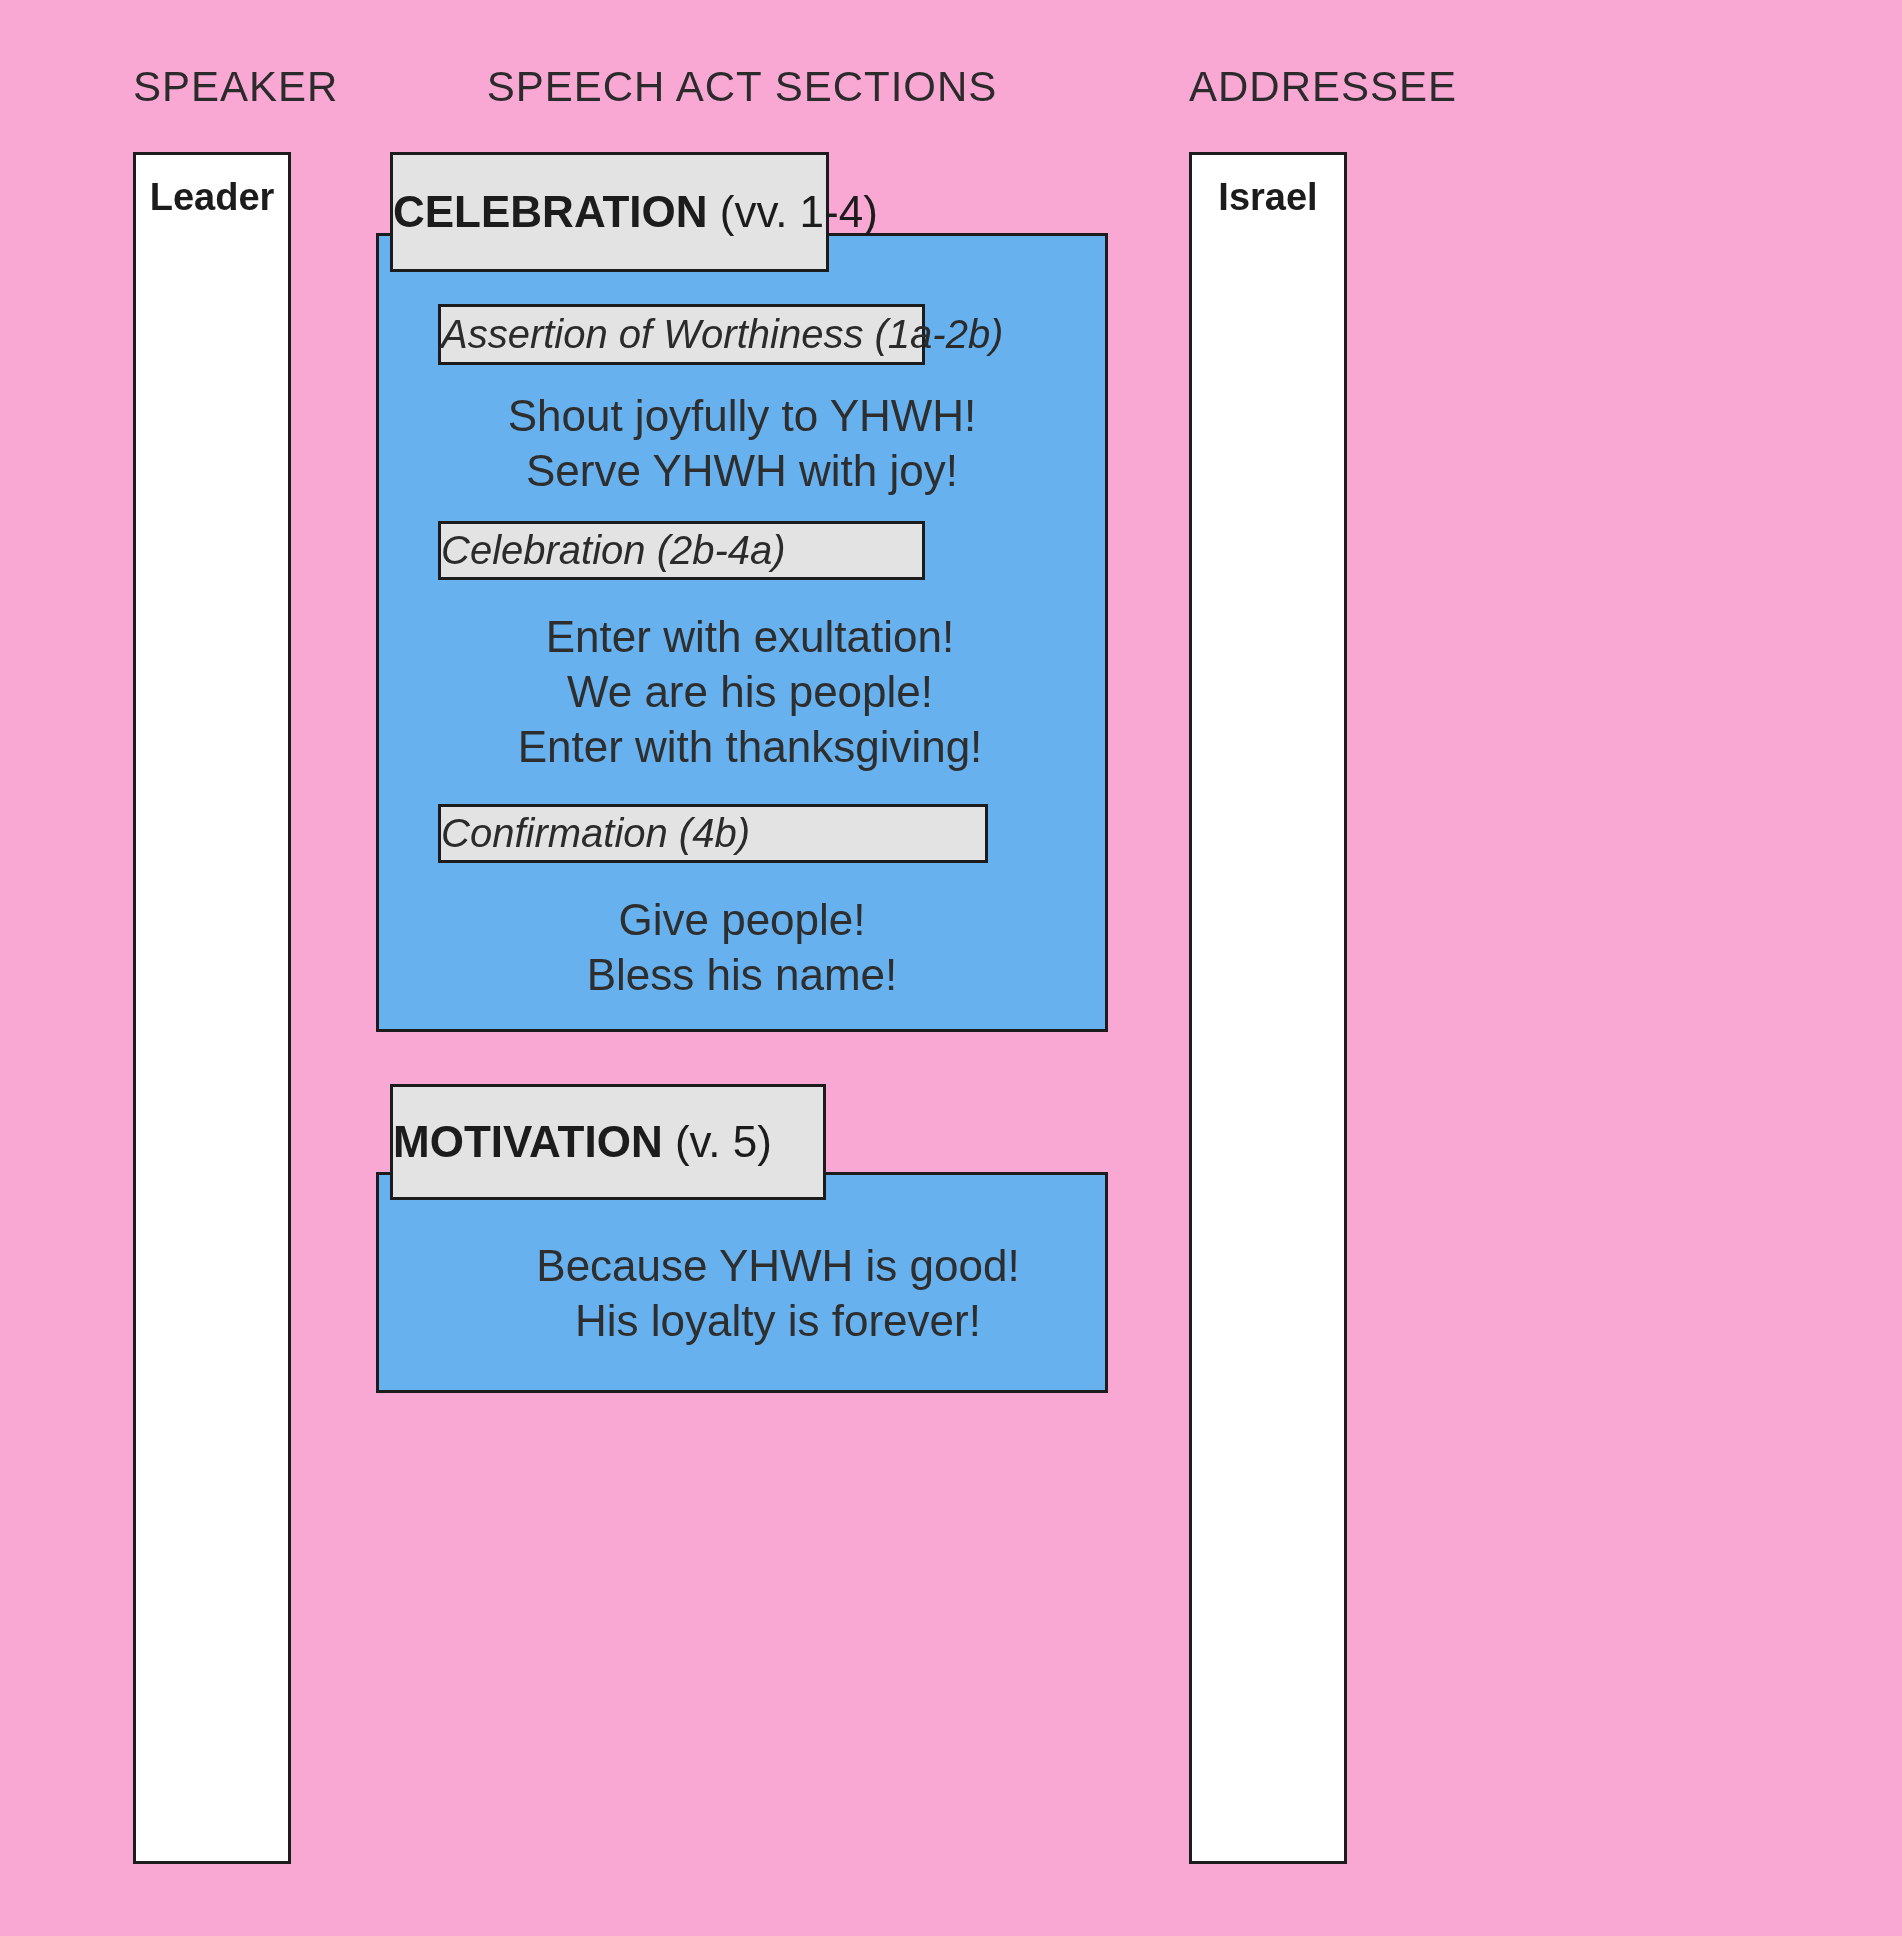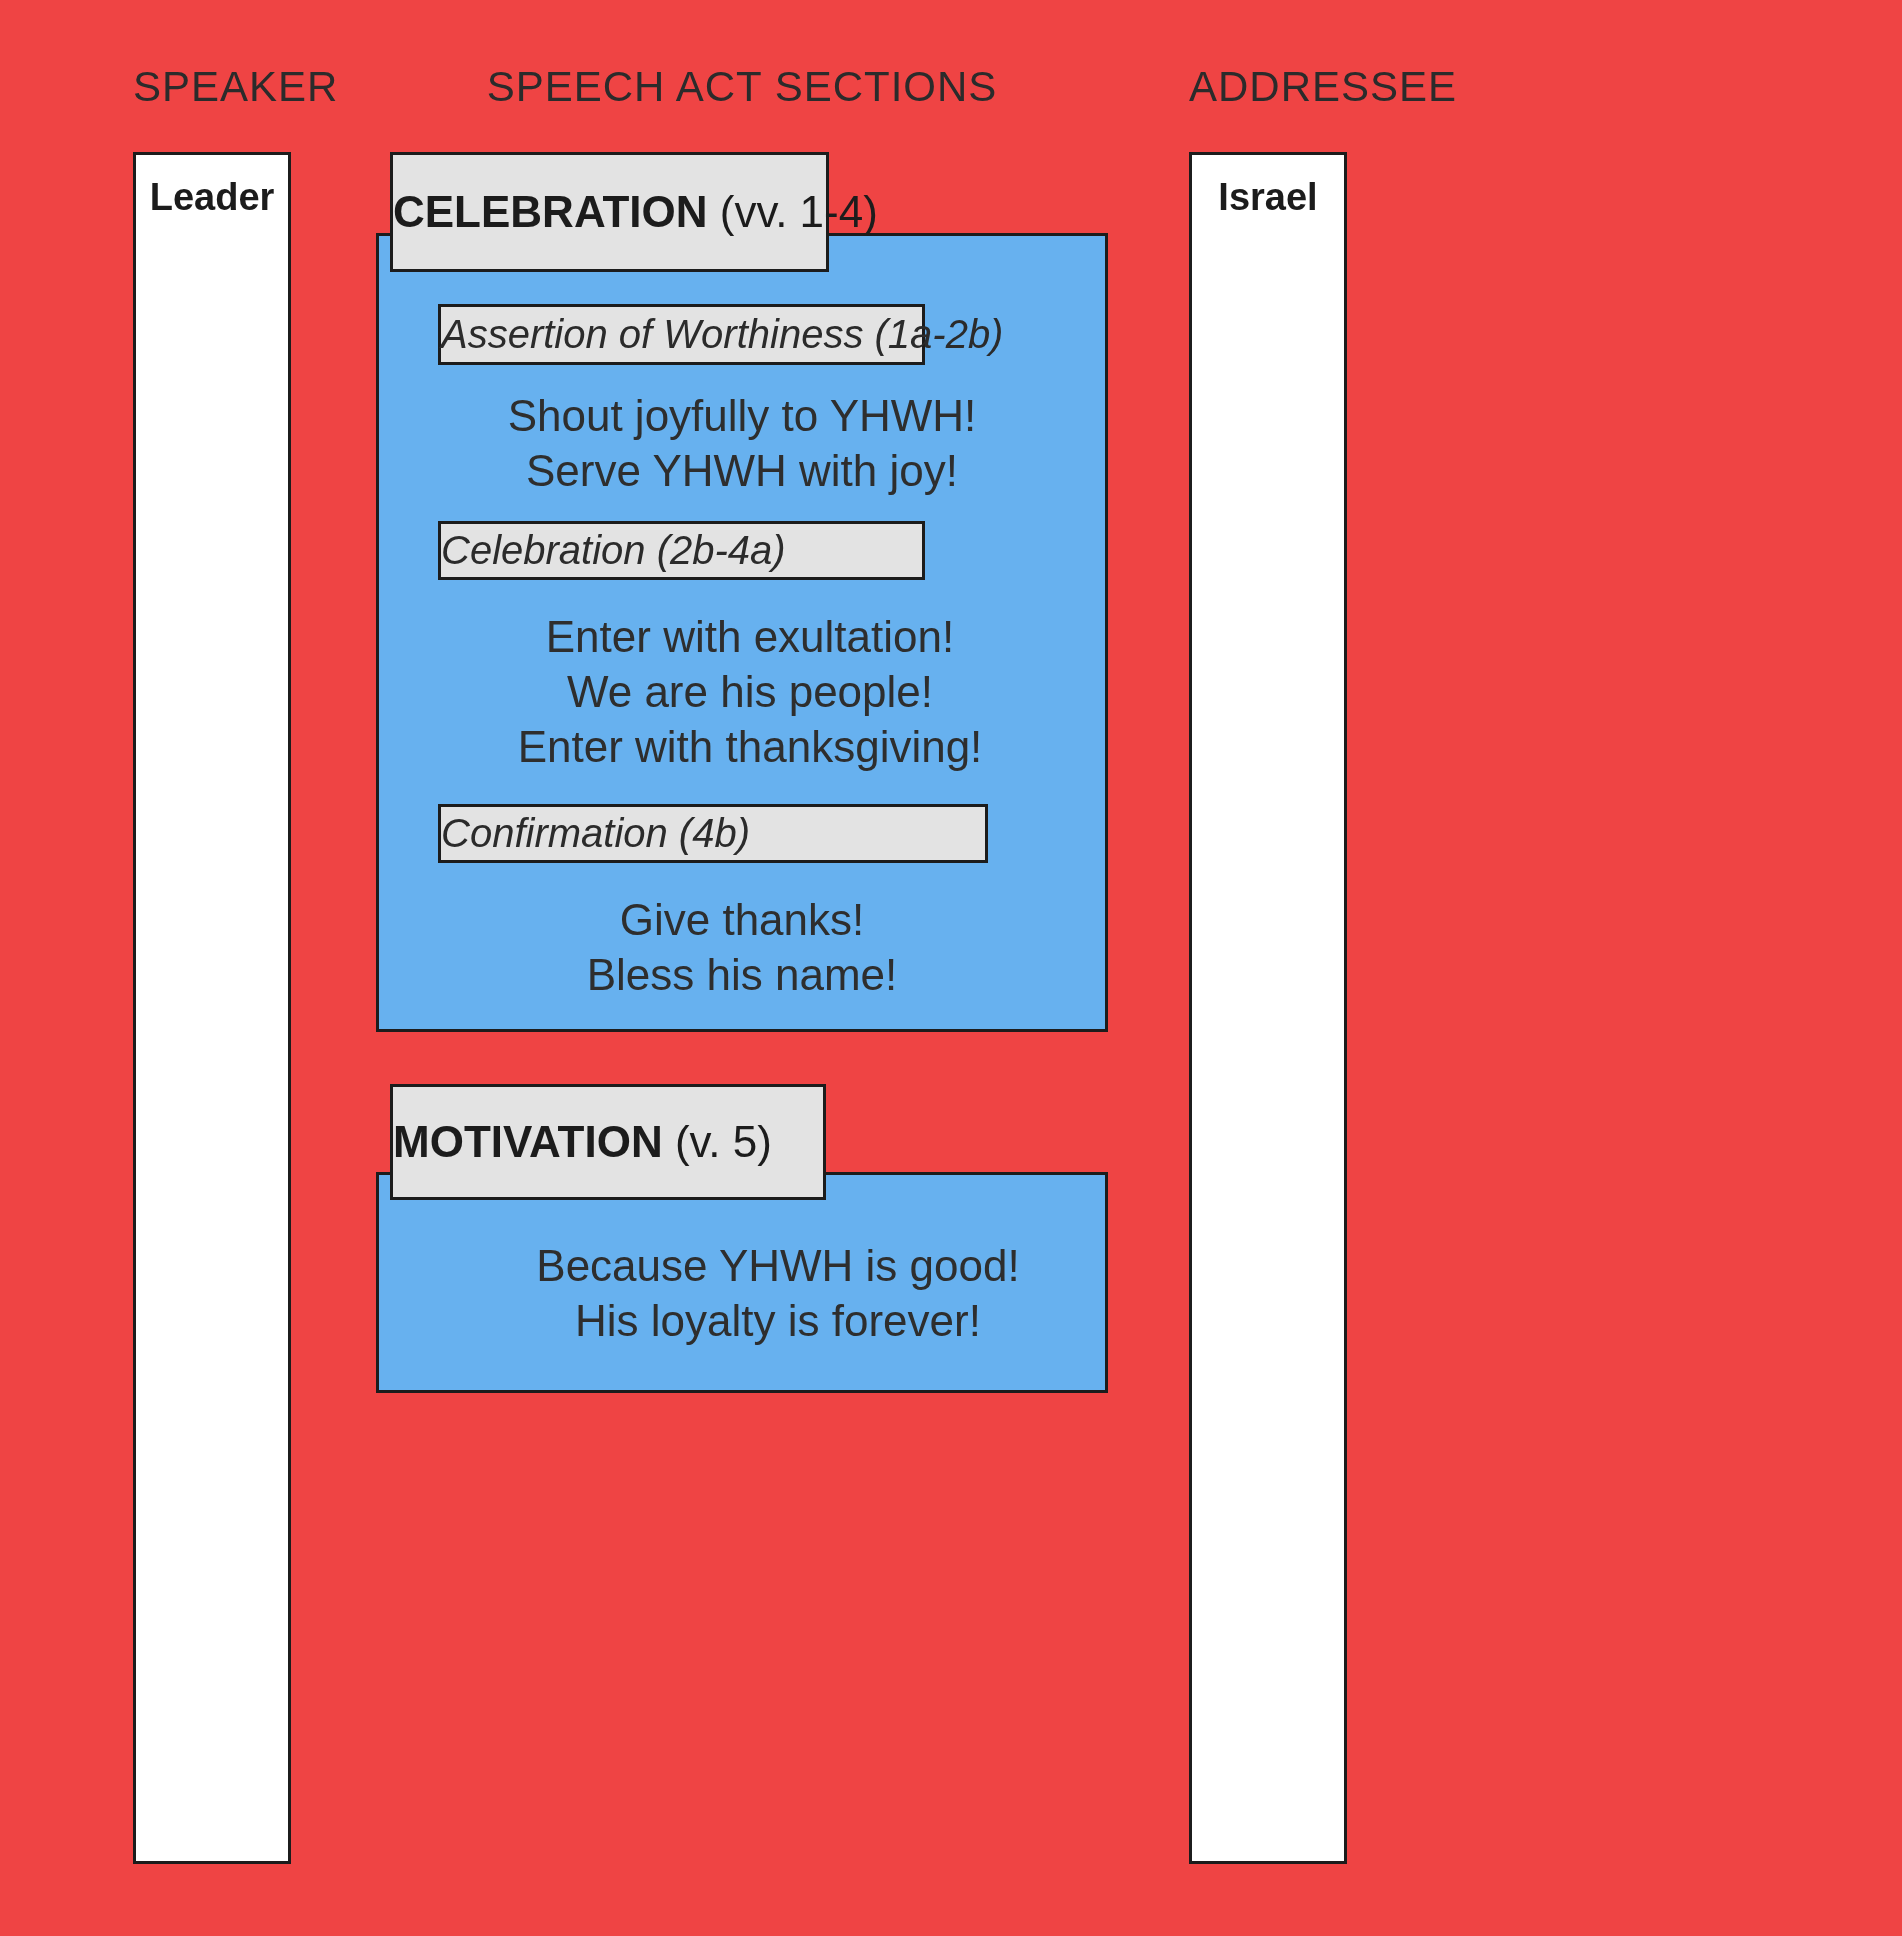--- a/index.html
+++ b/index.html
@@ -5,21 +5,21 @@
   html, body {
     margin: 0;
     padding: 0;
     background: #ffffff;
     font-family: "Liberation Sans", sans-serif;
   }
   #canvas {
     position: relative;
     width: 1902px;
     height: 1936px;
-    background: #ef4444;
+    background: #f9a8d4;
     overflow: hidden;
     color: #2b2b2b;
   }
   .abs { position: absolute; }
   .col-header {
     font-size: 42px;
     font-weight: 400;
     letter-spacing: 1px;
     color: #2b2b2b;
     white-space: nowrap;
@@ -111,21 +111,21 @@
   <div class="abs body-lines" style="left:376px; top:609px; width:732px;margin-left:8px;">
     <div>Enter with exultation!</div>
     <div>We are his people!</div>
     <div>Enter with thanksgiving!</div>
   </div>
 
   <div class="abs grey-label" style="left:438px; top:804px; width:550px; height:59px;">
     <span class="sub-label-text">Confirmation (4b)</span>
   </div>
   <div class="abs body-lines" style="left:376px; top:892px; width:732px;">
-    <div>Give thanks!</div>
+    <div>Give people!</div>
     <div>Bless his name!</div>
   </div>
 
   <div class="abs blue-panel" style="left:376px; top:1172px; width:732px; height:221px;"></div>
 
   <div class="abs grey-label" style="left:390px; top:1084px; width:436px; height:116px;">
     <span class="section-title">
       <span class="bold">MOTIVATION</span><span> (v. 5)</span>
     </span>
   </div>

